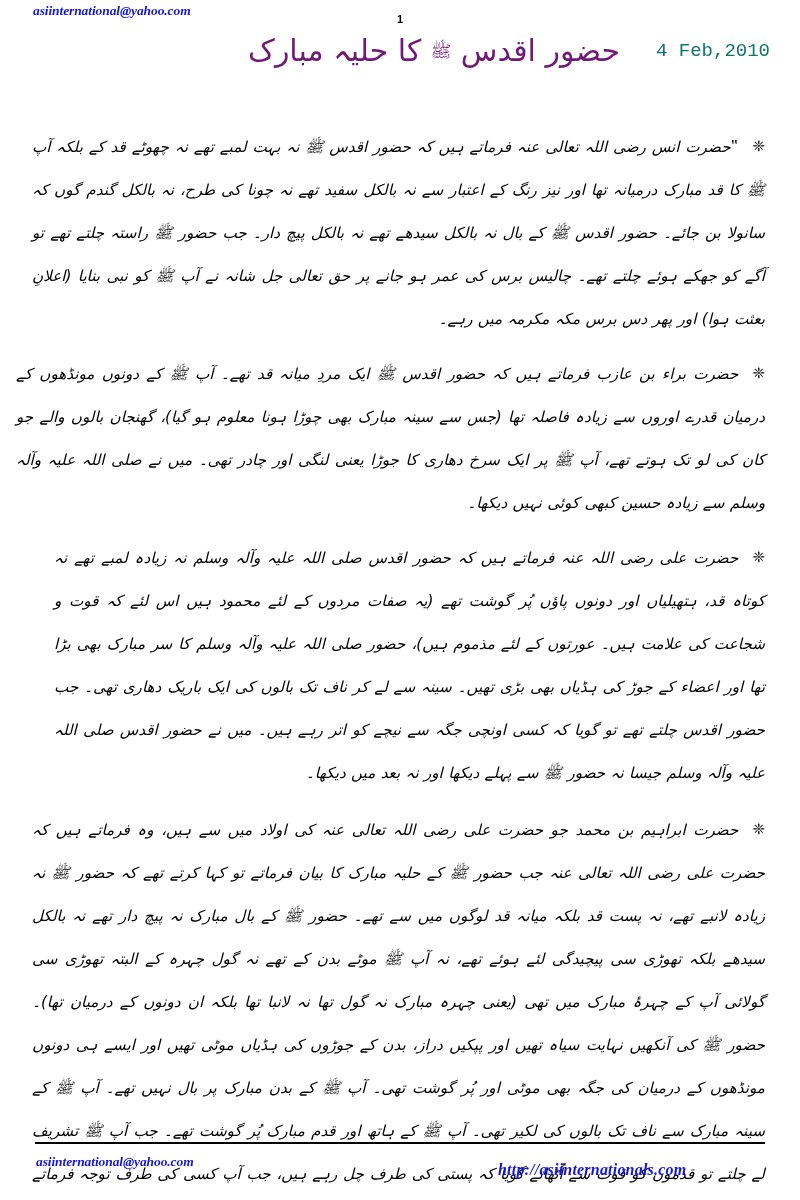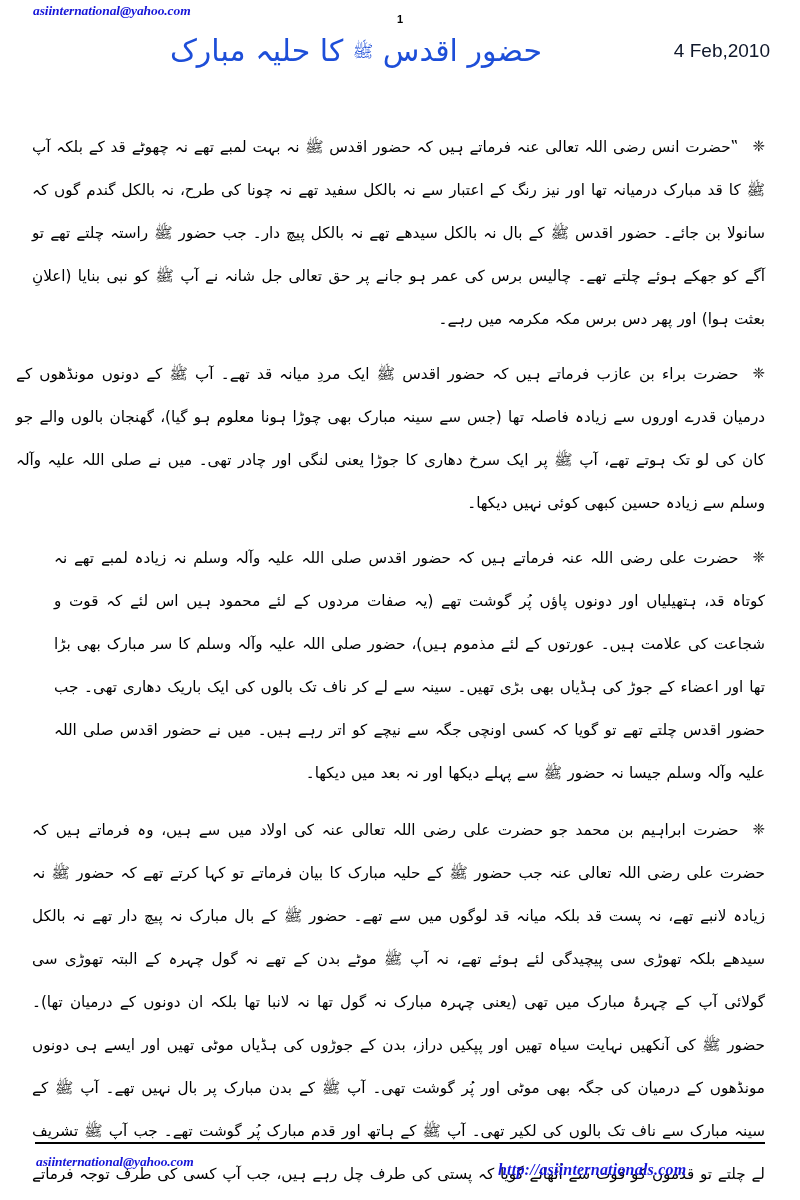--- a/index.html
+++ b/index.html
@@ -70,38 +70,38 @@
     font-family: "Liberation Sans", "DejaVu Sans", sans-serif;
     font-size: 11px;
     font-weight: bold;
     color: #000000;
   }
 
   .hdr-date {
     position: absolute;
     right: 30px;
     top: 40px;
-    font-family: Liberation Sans, sans-serif;
+    font-family: Liberation Mono, monospace;
     font-size: 19px;
-    color: #0f172a;
+    color: #0f766e;
     white-space: nowrap;
   }
 
   .hdr-title {
     position: absolute;
     left: 170px;
     top: 30px;
     width: 450px;
-    text-align: left;
+    text-align: right;
     direction: rtl;
     font-family: "DejaVu Sans", "Liberation Sans", sans-serif;
     font-size: 30px;
     line-height: 42px;
     font-weight: 500;
-    color: #1d4ed8;
+    color: #701a75;
     white-space: nowrap;
   }
   .hdr-title .hon {
     font-size: 17px;
     vertical-align: 4px;
   }
 
   
   .body-area {
     position: absolute;
@@ -117,20 +117,21 @@
     direction: rtl;
     text-align: justify;
     text-align-last: right;
     font-family: "DejaVu Sans", "Liberation Sans", sans-serif;
     font-size: 15.2px;
     line-height: 43px;
     color: #000000;
     padding: 0 35px 0 32px;
     margin: 0 0 10px 0;
     word-spacing: 0.5px;
+    font-style: italic;
   }
 
   .para .bullet {
     display: inline-block;
     font-size: 15px;
     line-height: 1;
     vertical-align: 1px;
     color: #111111;
     padding-left: 14px;
   }

